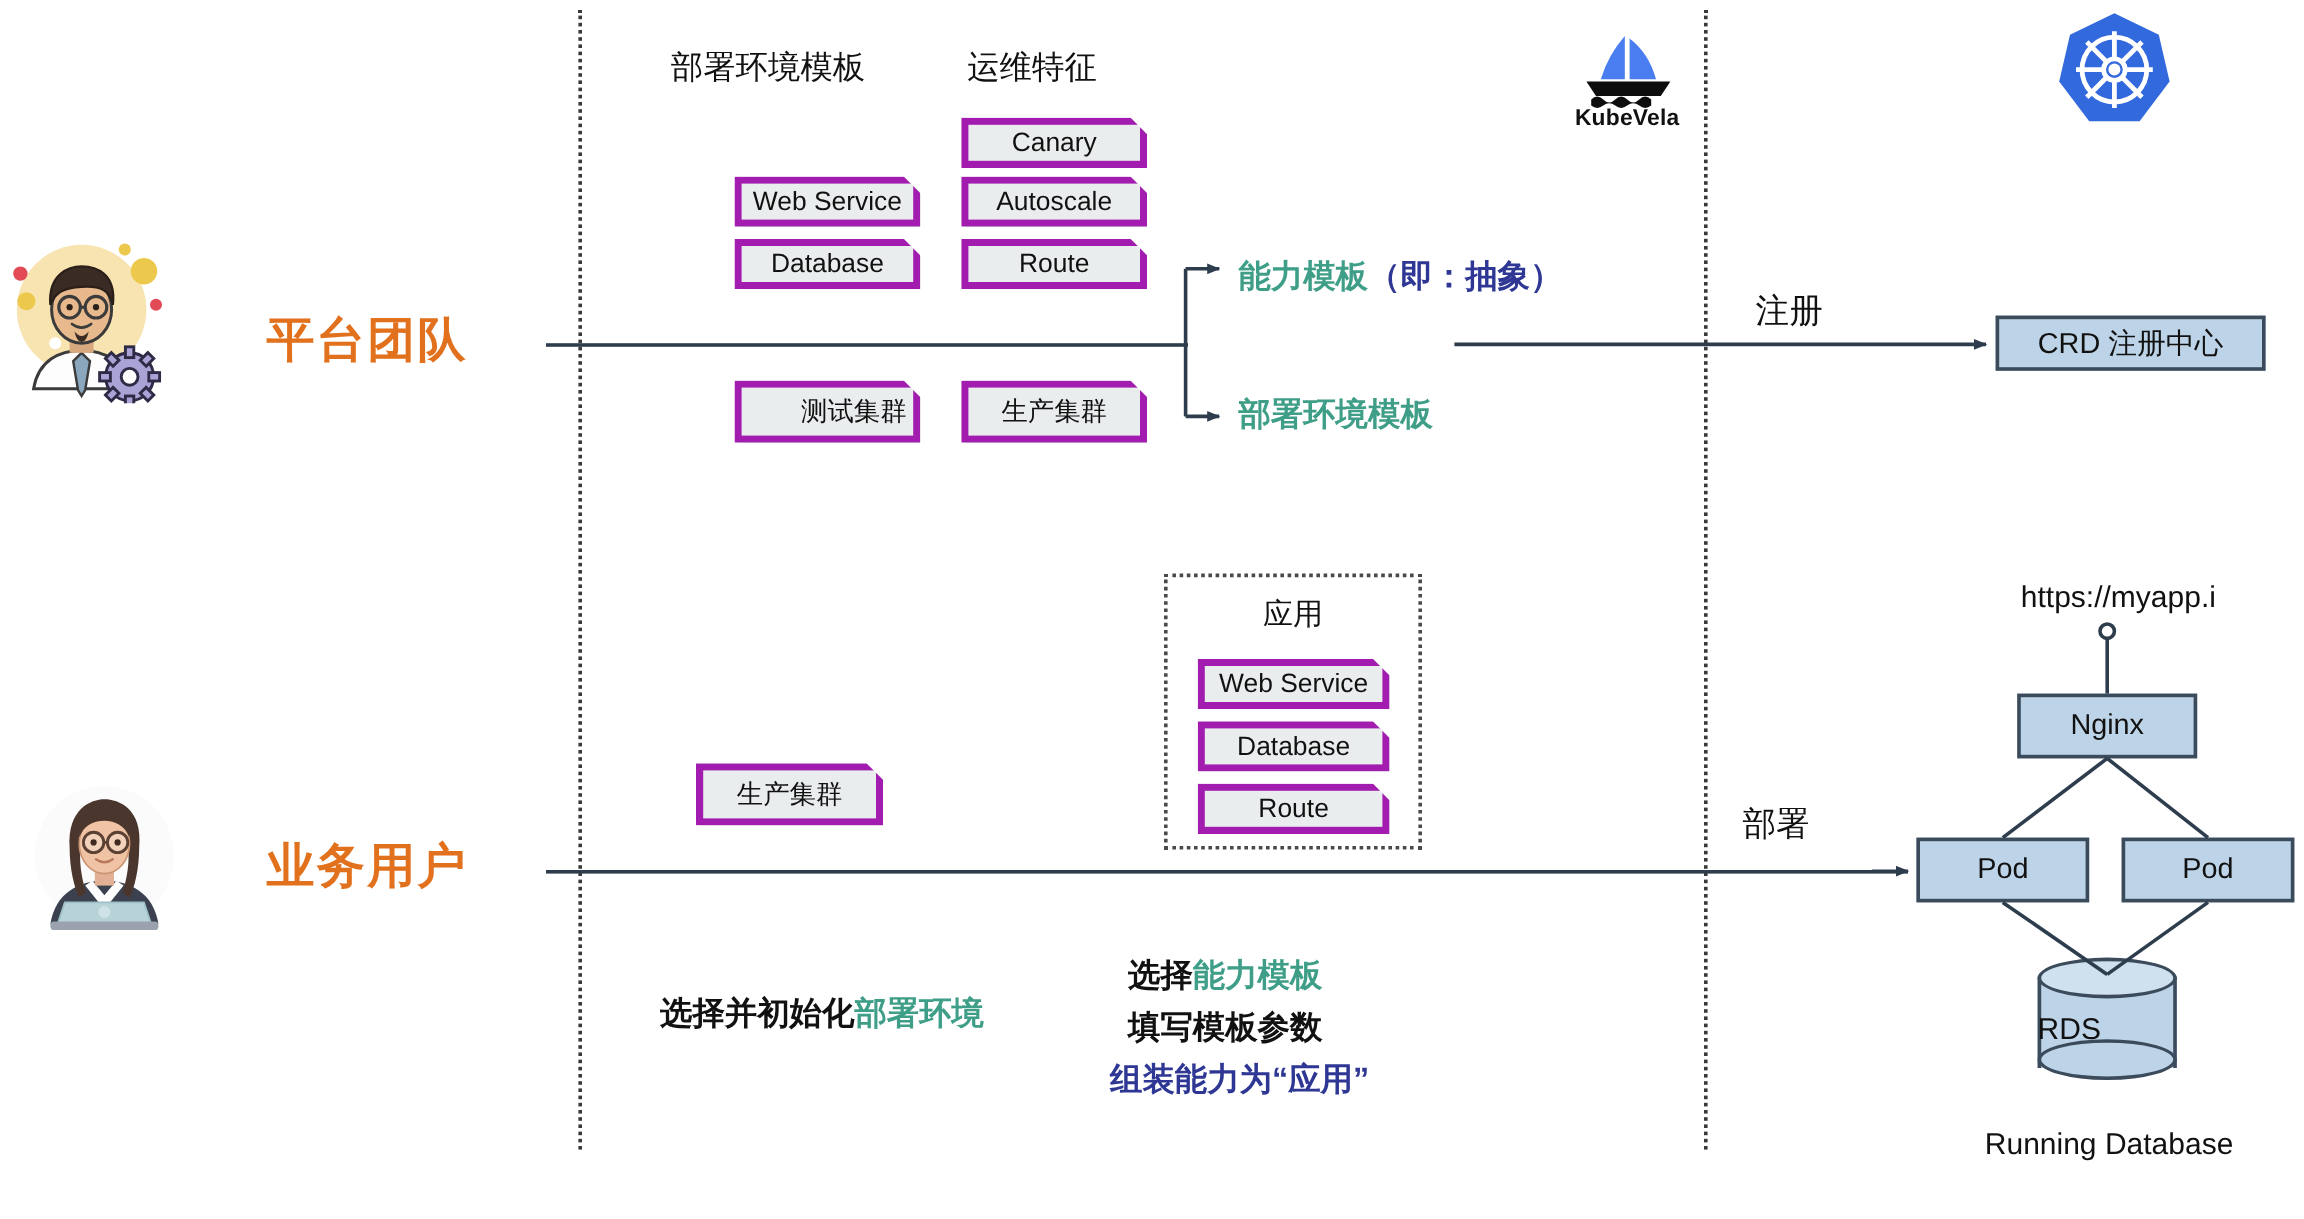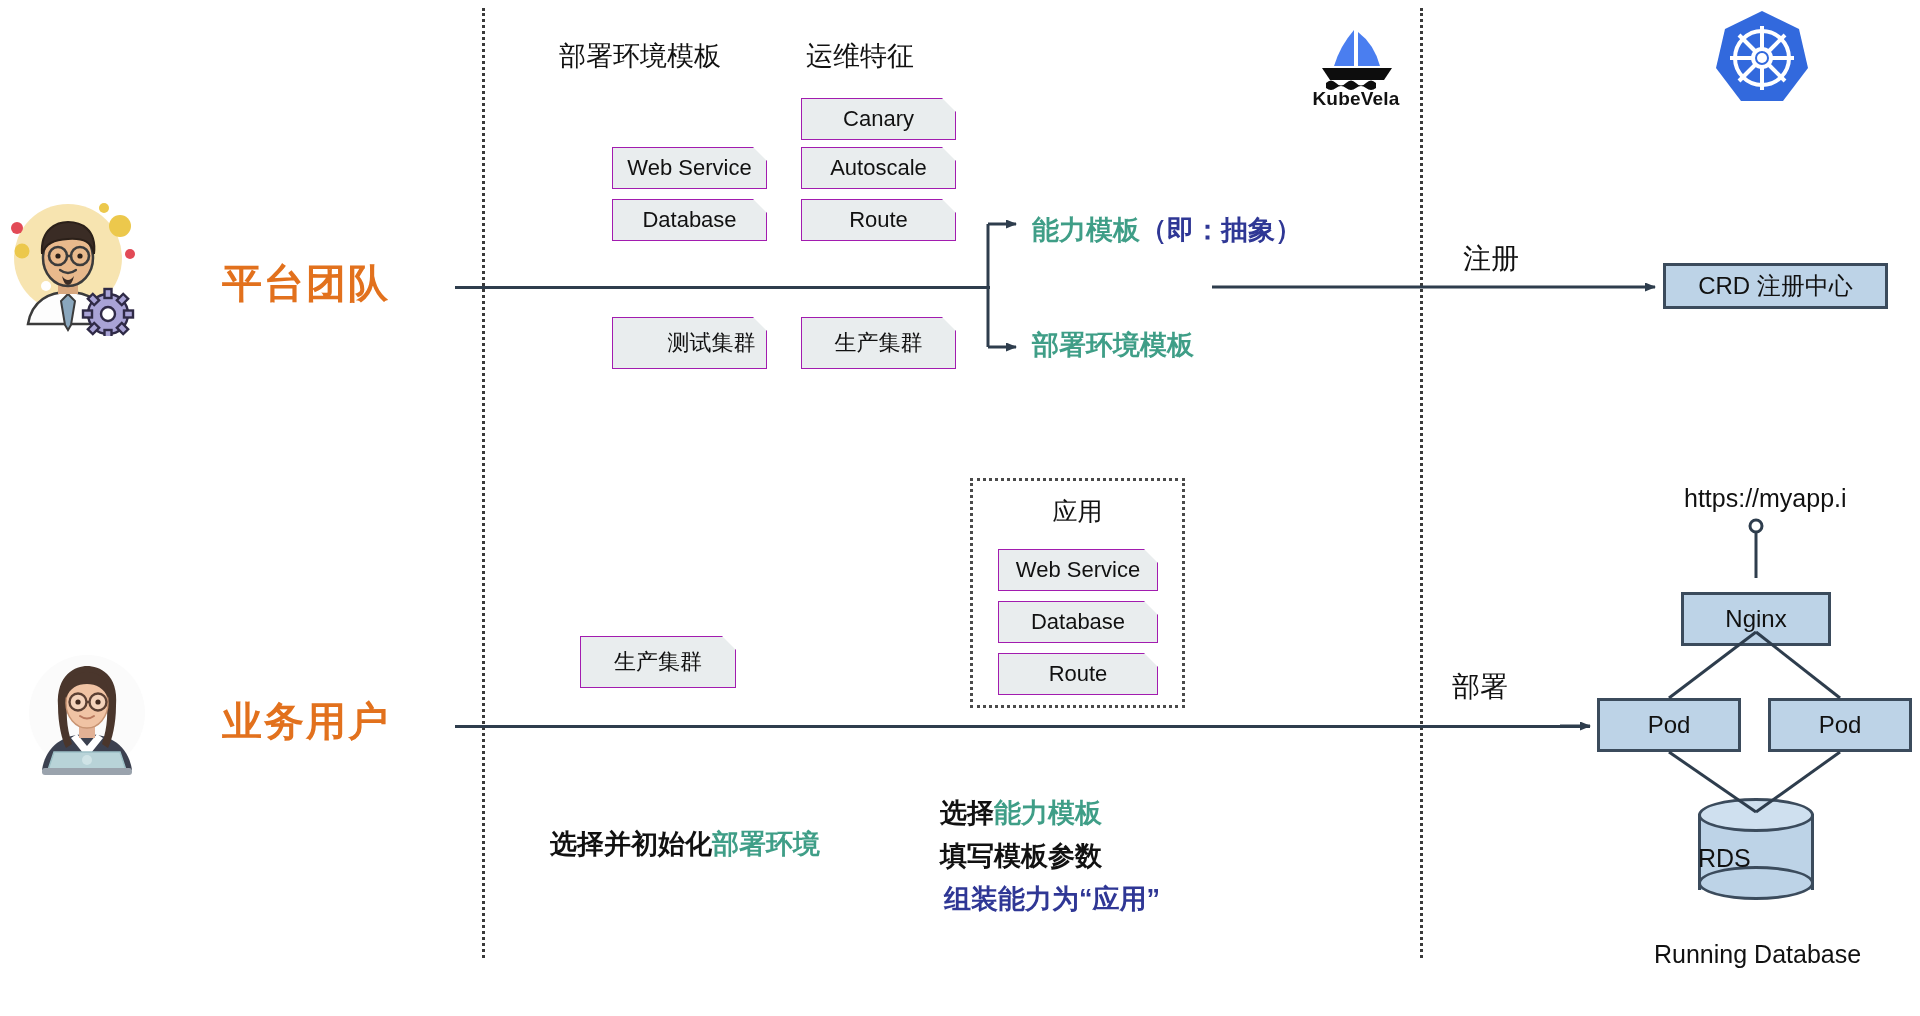--- a/index.html
+++ b/index.html
@@ -51,21 +51,21 @@
     color: #111;
     font-weight: 400;
     white-space: nowrap;
     text-align: center;
   }
 
   
   .card {
     position: absolute;
     background: #e9edee;
-    border: 1px solid #a21caf;
+    border: 6px solid #a21caf;
     box-sizing: border-box;
     display: flex;
     align-items: center;
     justify-content: center;
     font-size: 22px;
     color: #111;
     clip-path: polygon(0 0, calc(100% - 14px) 0, 100% 14px, 100% 100%, 0 100%);
     box-shadow: 3px 3px 0 rgba(0,0,0,0.22);
   }
 
@@ -297,21 +297,21 @@
   <div class="lbl bigbold" style="left:550px; top:826px;">
     <span>选择并初始化</span><span class="teal">部署环境</span>
   </div>
 
   <div class="lbl bigbold" style="left:940px; top:795px;">
     <span>选择</span><span class="teal">能力模板</span>
   </div>
   <div class="lbl bigbold" style="left:940px; top:838px;">
     <span>填写模板参数</span>
   </div>
-  <div class="lbl bigbold navy" style="left:944px; top:881px;">
+  <div class="lbl bigbold navy" style="left:925px; top:881px;">
     <span>组装能力为“应用”</span>
   </div>
 
   <div class="logo" style="left:1296px; top:26px; width:120px; height:90px;text-decoration:underline;">
     <svg width="120" height="66" viewBox="0 0 120 66">
 
       <path d="M58 4 L58 40 L38 40 Q44 20 58 4 Z" fill="#4a7ef0"></path>
       <path d="M62 6 L62 40 L84 40 Q78 18 62 6 Z" fill="#4a7ef0"></path>
 
       <path d="M26 42 L96 42 L88 54 L34 54 Z" fill="#0d0d0d"></path>
@@ -335,21 +335,21 @@
         <line x1="56" y1="56" x2="73" y2="73"></line>
         <line x1="73" y1="27" x2="56" y2="44"></line>
         <line x1="44" y1="56" x2="27" y2="73"></line>
       </g>
       <circle cx="50" cy="50" r="5" fill="#ffffff"></circle>
     </svg>
   </div>
 
   <div class="url-text" style="left:1684px; top:484px;">https://myapp.i</div>
 
-  <div class="kbox" style="left:1681px; top:592px; width:150px; height:54px;">Nginx</div>
+  <div class="kbox" style="left:1681px; top:578px; width:150px; height:54px;">Nginx</div>
 
   <div class="kbox" style="left:1597px; top:698px; width:144px; height:54px;">Pod</div>
   <div class="kbox" style="left:1768px; top:698px; width:144px; height:54px;">Pod</div>
 
   <div style="position:absolute; left:1698px; top:798px; width:116px; height:108px;">
     <div class="cyl-body" style="left:0; top:16px; width:116px; height:76px;"></div>
     <div class="cyl-bot" style="left:0; top:68px; width:116px; height:34px;"></div>
     <div class="cyl-top" style="left:0; top:0; width:116px; height:34px;"></div>
     <div class="cyl-label" style="top:46px;">RDS</div>
   </div>

